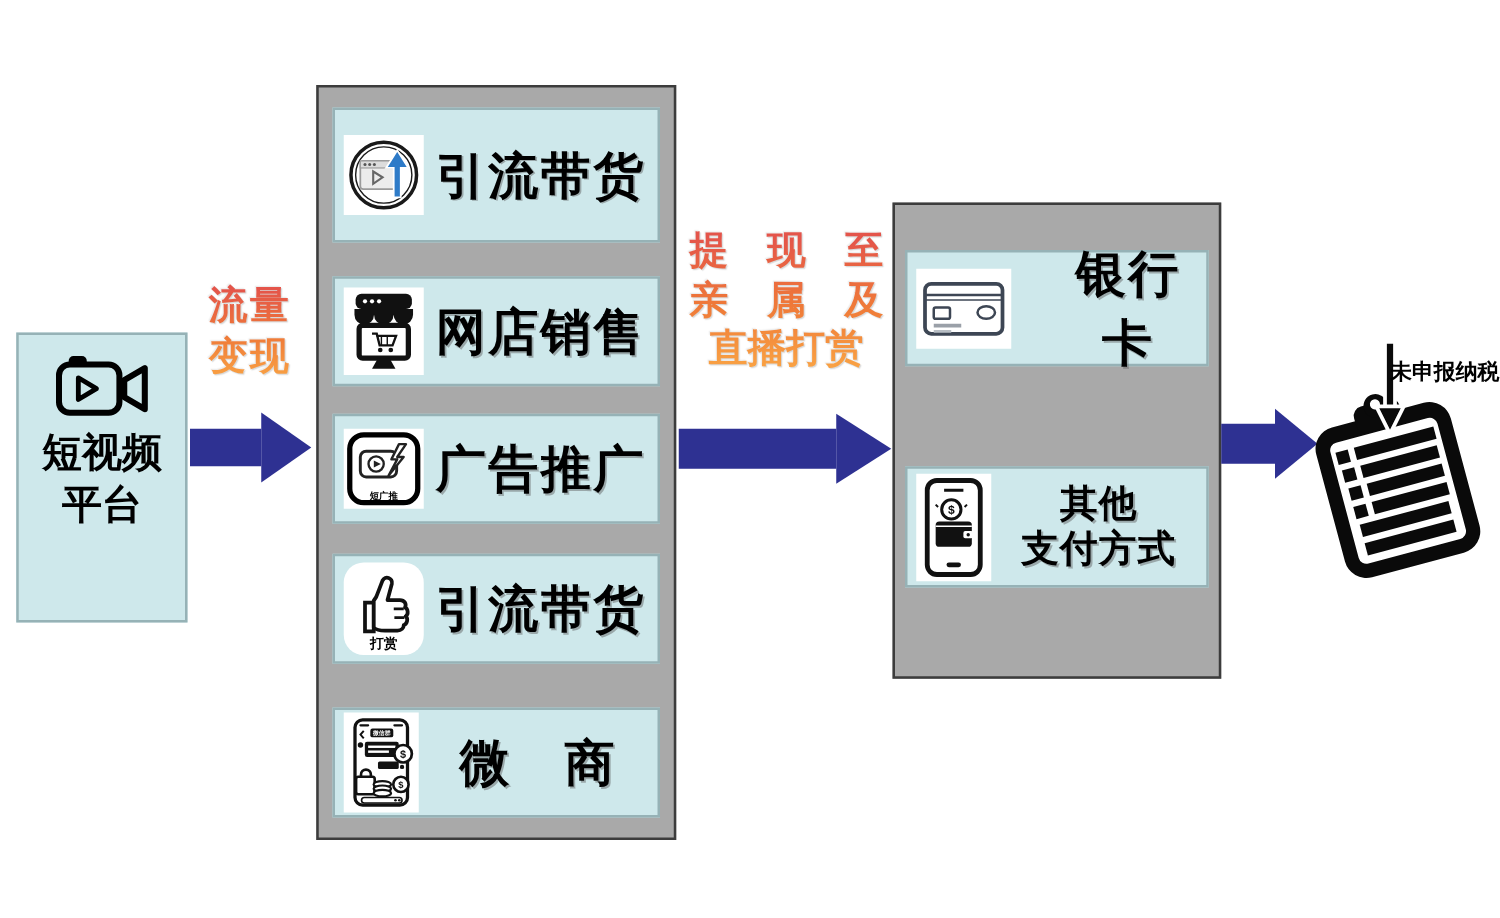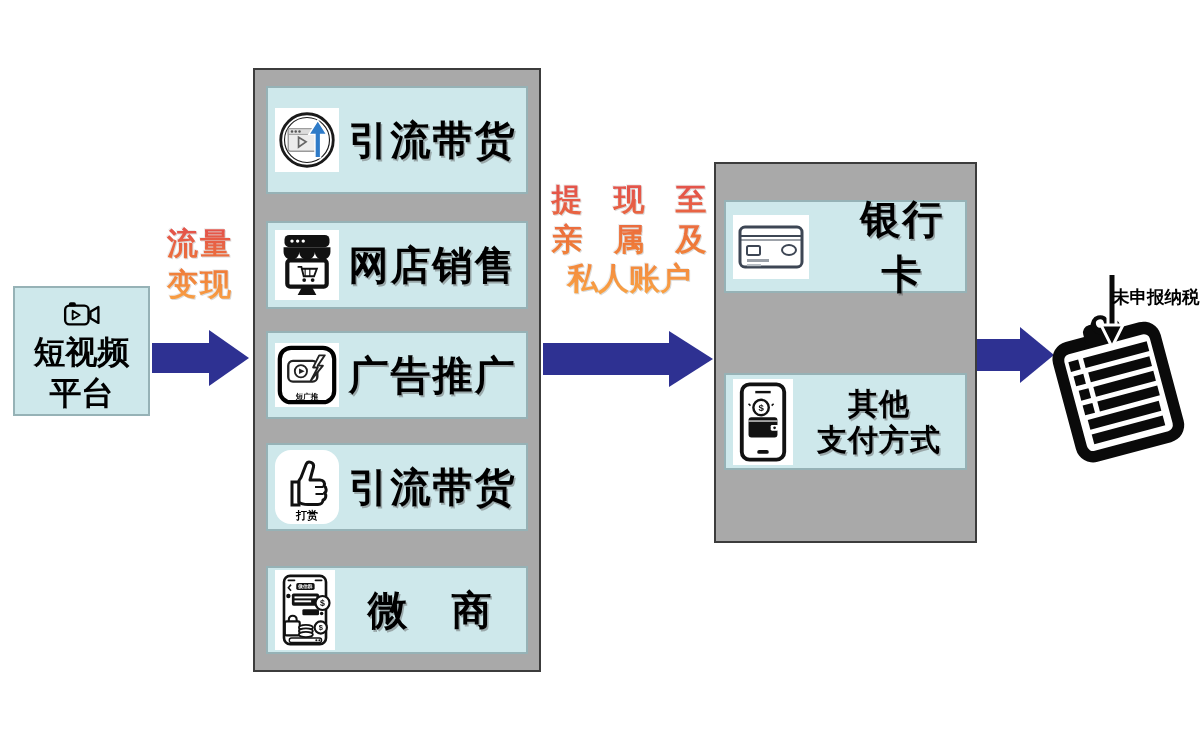--- a/index.html
+++ b/index.html
@@ -27,21 +27,21 @@
   .caption{font-size:11px;font-weight:bold;color:#000;line-height:1;margin-top:1px;}
   .caption-tiny{font-size:7.5px;font-weight:bold;color:#000;line-height:1;
         position:absolute;bottom:7px;left:0;right:0;text-align:center;}
   svg{display:block;}
 </style>
 </head>
 <body>
 
 <div class="stage">
 
-  <div class="abs bluebox" style="left:13px;top:286px;width:137px;height:130px;
+  <div class="abs bluebox" style="left:13px;top:266px;width:137px;height:232px;
        display:flex;flex-direction:column;align-items:center;">
     <svg width="84" height="58" viewBox="0 0 84 60" style="margin-top:12px;">
       <rect x="14" y="5" width="15" height="9" rx="4" fill="#000"></rect>
       <rect x="6" y="12" width="50" height="40" rx="9" fill="none" stroke="#000" stroke-width="5"></rect>
       <path d="M22 23 L37 32 L22 41 Z" fill="none" stroke="#000" stroke-width="4" stroke-linejoin="round"></path>
       <path d="M60 25 L77 15 V49 L60 39 Z" fill="none" stroke="#000" stroke-width="5" stroke-linejoin="round"></path>
     </svg>
     <div class="preline" style="font-size:32px;font-weight:bold;line-height:1.28;
          text-align:center;margin-top:4px;">短视频
 平台</div>
@@ -150,21 +150,21 @@
             <circle cx="48.5" cy="76.5" r="1.2" fill="#111"></circle>
         </svg>
       </div>
       <div class="item-label">微　商</div>
     </div>
   </div>
 
   <div class="abs grad-text preline" style="left:541px;top:180px;width:176px;
        font-size:31px;line-height:1.28;">提　现　至
 亲　属　及
-私人账户</div>
+直播打赏</div>
 
   <div class="abs harrow" style="left:543px;top:331px;">
     <div class="shaft" style="width:126px;height:32px;"></div>
     <div class="head" style="border-left:44px solid #2e3192;"></div>
   </div>
 
   <div class="abs panel" style="left:714px;top:162px;width:263px;height:381px;
        padding:36px 8px 0;display:flex;flex-direction:column;">
 
     <div class="bluebox item" style="height:93px;gap:31px;">

